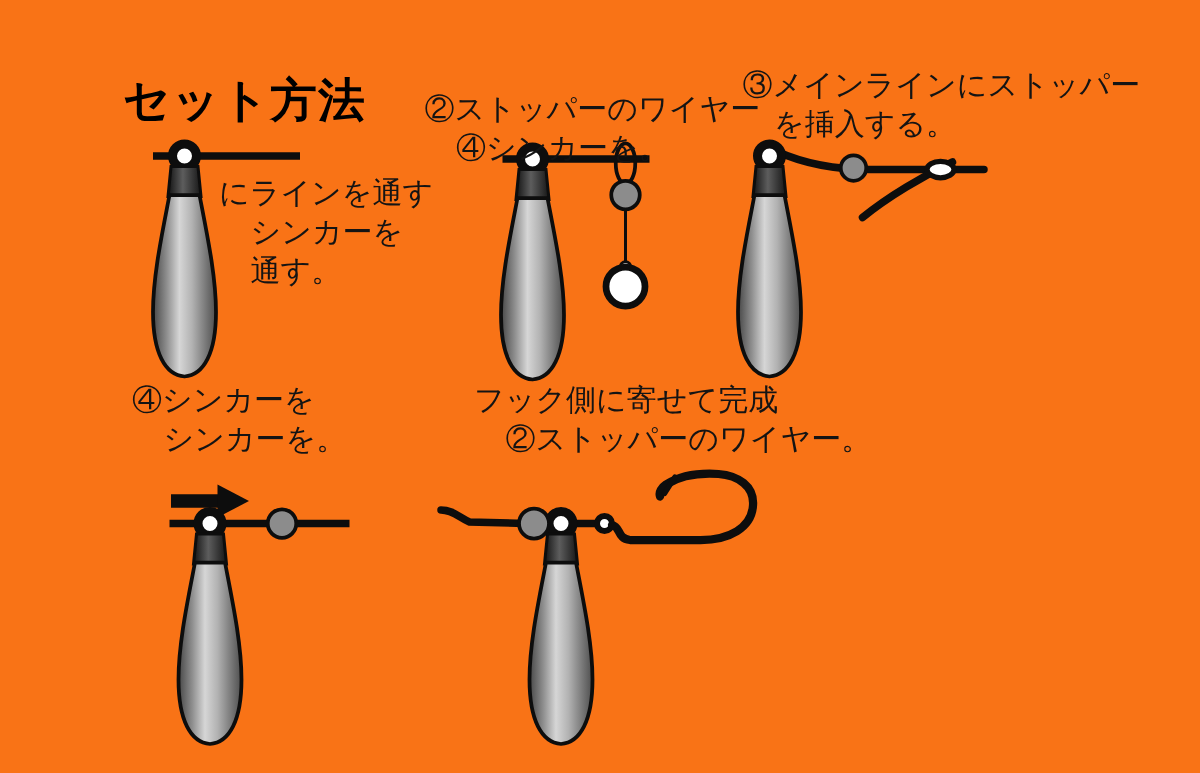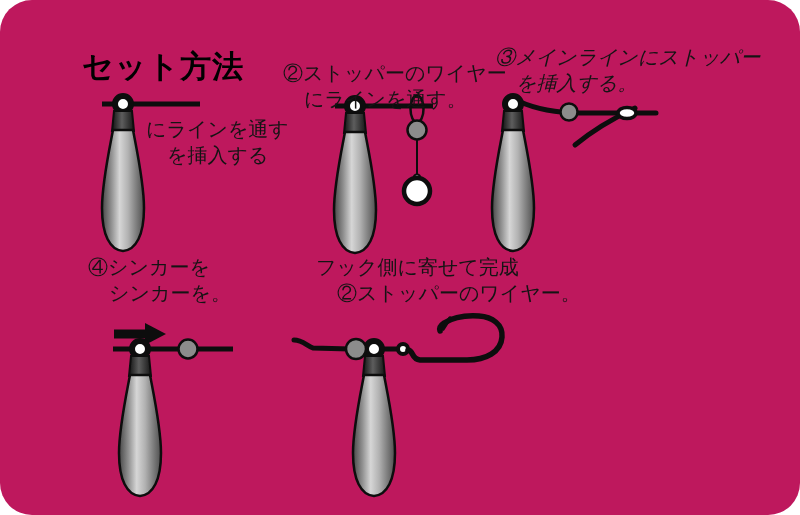--- a/index.html
+++ b/index.html
@@ -1,22 +1,21 @@
 <!DOCTYPE html>
 <html><head>
 <meta charset="utf-8">
 <style>
   html,body{margin:0;padding:0;background:#ffffff;}
   #canvas{
     position:relative;
     width:800px;height:515px;
-    background:#be185d;
+    background:#f97316;
     overflow:hidden;
     font-family:"Liberation Serif", serif;
-    border-radius:32px;
   }
   #art{position:absolute;left:0;top:0;}
   .page-title{
     position:absolute;
     left:82px;top:46px;
     font-family:"Liberation Sans", sans-serif;
     font-weight:800;
     font-size:31px;
     letter-spacing:1px;
     color:#000000;
@@ -25,21 +24,21 @@
   .step-text{
     position:absolute;
     font-size:20px;
     line-height:26px;
     color:#141414;
     white-space:nowrap;
   }
   .step-text .ind{padding-left:21px;}
   #cap1{left:146px;top:116px;}
   #cap2{left:283px;top:60px;}
-  #cap3{left:495px;top:44px;font-style:italic;}
+  #cap3{left:495px;top:44px;}
   #cap4{left:88px;top:254px;}
   #cap5{left:316px;top:254px;}
 </style>
 </head>
 <body>
 
 <div id="canvas">
 
   <svg id="art" width="800" height="515" viewBox="0 0 800 515">
     <defs>
@@ -107,26 +106,27 @@
         <path d="M 408,350 C 414,351 411,359 420,360 L 467,360 C 486,360 501,352 502,337 C 503,324 492,317 479,316 C 464,315 452,318 444,323 C 441,325 439,328 440,331" fill="none" stroke="#0d0d0d" stroke-width="5.5" stroke-linecap="round" stroke-linejoin="round"></path>
         <path d="M 450,318 L 443,329" fill="none" stroke="#0d0d0d" stroke-width="3.5" stroke-linecap="round"></path>
       </g>
     </g>
   </svg>
 
   <div class="page-title">セット方法</div>
 
   <div id="cap1" class="step-text">
     <div>にラインを通す</div>
-    <div class="ind">を挿入する</div>
+    <div class="ind">シンカーを</div>
+    <div class="ind">通す。</div>
   </div>
 
   <div id="cap2" class="step-text">
     <div>②ストッパーのワイヤー</div>
-    <div class="ind">にラインを通す。</div>
+    <div class="ind">④シンカーを。</div>
   </div>
 
   <div id="cap3" class="step-text">
     <div>③メインラインにストッパー</div>
     <div class="ind">を挿入する。</div>
   </div>
 
   <div id="cap4" class="step-text">
     <div>④シンカーを</div>
     <div class="ind">シンカーを。</div>

